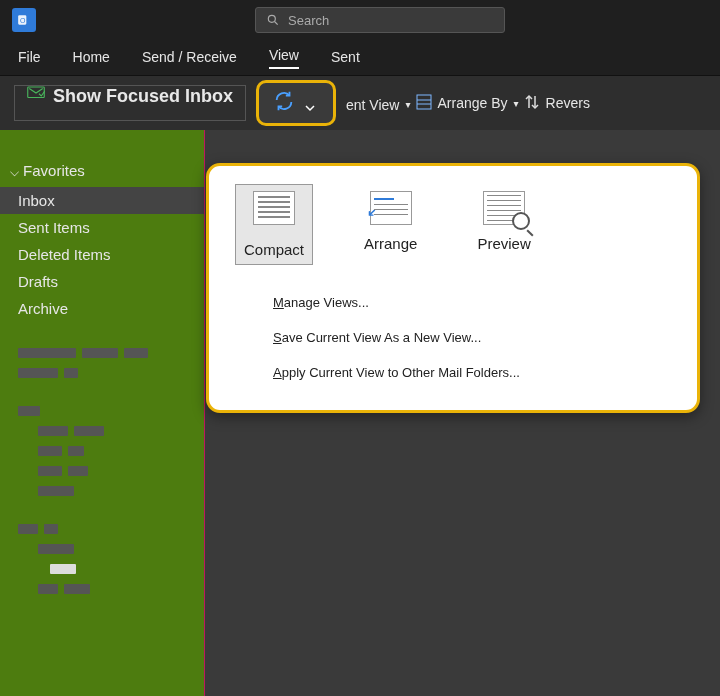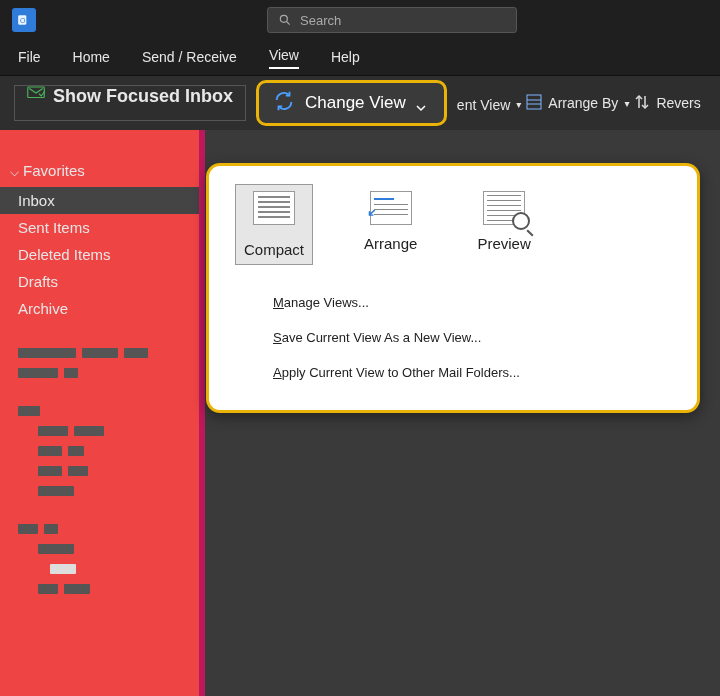--- a/index.html
+++ b/index.html
@@ -2,21 +2,21 @@
 <html><head>
   <meta charset="utf-8">
   <style>
     * { margin:0; padding:0; box-sizing:border-box; font-family:"Segoe UI",Arial,sans-serif; }
     body { width:720px; height:696px; background:#2b2b2b; overflow:hidden; position:relative; color:#e6e6e6; }
 
     
     .title-bar { height:40px; display:flex; align-items:center; background:#1f1f1f; padding:0 12px; }
     .app-icon { width:24px; height:24px; background:#2f7bd9; display:flex; align-items:center; justify-content:center; border-radius:3px; }
     .app-icon svg { width:14px; height:14px; }
-    .search-wrap { margin:0 auto; width:250px; position:relative; left:20px; }
+    .search-wrap { margin:0 auto; width:250px; position:relative; left:8px; }
     .search-box { width:100%; height:26px; background:#3a3a3a; border:1px solid #555; border-radius:3px; display:flex; align-items:center; padding:0 10px; color:#aaa; font-size:13px; }
     .search-box svg { width:14px; height:14px; margin-right:8px; fill:#aaa; }
 
     
     .menu-tabs { height:36px; display:flex; align-items:flex-end; gap:32px; padding:0 18px 6px 18px; background:#1f1f1f; border-bottom:1px solid #111; }
     .menu-tab { font-size:14px; color:#e6e6e6; cursor:pointer; padding-bottom:4px; }
     .menu-tab.active { border-bottom:2px solid #fff; }
 
     
     .ribbon { height:54px; background:#2e2e2e; display:flex; align-items:center; padding:0 14px; gap:10px; position:relative; }
@@ -29,21 +29,21 @@
     .change-view-btn .cv-icon svg { width:22px; height:22px; }
 
     .ribbon-more { display:flex; align-items:flex-end; gap:5px; }
     .ribbon-item { font-size:14px; color:#e6e6e6; cursor:pointer; display:flex; align-items:center; gap:6px; }
     .caret { font-size:10px; }
 
     
     .content { display:flex; height:calc(100% - 130px); }
 
     
-    .sidebar { width:205px; background:#ef4444; border-right:6px solid #be185d; padding-top:28px; }
+    .sidebar { width:205px; background:#4d7c0f; border-right:1px solid #be185d; padding-top:28px; }
     .fav-head { font-size:15px; color:#e6e6e6; padding:4px 10px 8px 10px; cursor:pointer; }
     .fav-head::before { content:"⌵"; display:inline-block; transform:rotate(0deg); margin-right:4px; font-size:12px; }
     .fav-item { font-size:15px; color:#e6e6e6; padding:5px 10px 5px 18px; cursor:pointer; }
     .fav-item.selected { background:#444; }
 
     
     .blur-rows { padding:26px 12px 0 18px; }
     .blur-row { display:flex; gap:6px; align-items:center; margin-bottom:10px; }
     .blob { background:#555; height:10px; border-radius:1px; }
 
@@ -102,21 +102,21 @@
       <span>Search</span>
     </div>
   </div>
 </div>
 
 <div class="menu-tabs">
   <div class="menu-tab">File</div>
   <div class="menu-tab">Home</div>
   <div class="menu-tab">Send / Receive</div>
   <div class="menu-tab active">View</div>
-  <div class="menu-tab">Help</div>
+  <div class="menu-tab">Sent</div>
 </div>
 
 <div class="ribbon">
   <div class="ribbon-row">
     <div class="btn-focused">
       <svg viewBox="0 0 24 18">
           <rect x="1" y="1" width="22" height="14" rx="1"></rect>
           <polyline points="3,3 12,9 21,3"></polyline>
           <polyline points="16,10 19,13 24,6" stroke="#49b65c"></polyline>
         </svg>
@@ -125,21 +125,20 @@
 
     <div class="change-view-btn">
       <span class="cv-icon">
         <svg viewBox="0 0 24 24">
             <path d="M4 11a8 8 0 0 1 14-5" fill="none" stroke="#4aa0ff" stroke-width="2"></path>
             <polyline points="18,2 18,6 14,6" fill="none" stroke="#4aa0ff" stroke-width="2"></polyline>
             <path d="M20 13a8 8 0 0 1-14 5" fill="none" stroke="#4aa0ff" stroke-width="2"></path>
             <polyline points="6,22 6,18 10,18" fill="none" stroke="#4aa0ff" stroke-width="2"></polyline>
           </svg>
       </span>
-      <span>Change View</span>
       <span class="chev-down"><svg viewBox="0 0 10 10">
             <polyline points="1,3 5,7 9,3" fill="none" stroke="#fff" stroke-width="1.5"></polyline>
           </svg></span>
     </div>
 
     <div class="ribbon-more">
       <div class="ribbon-item">
         <span>ent View</span>
           <span class="caret">▾</span>
       </div>

